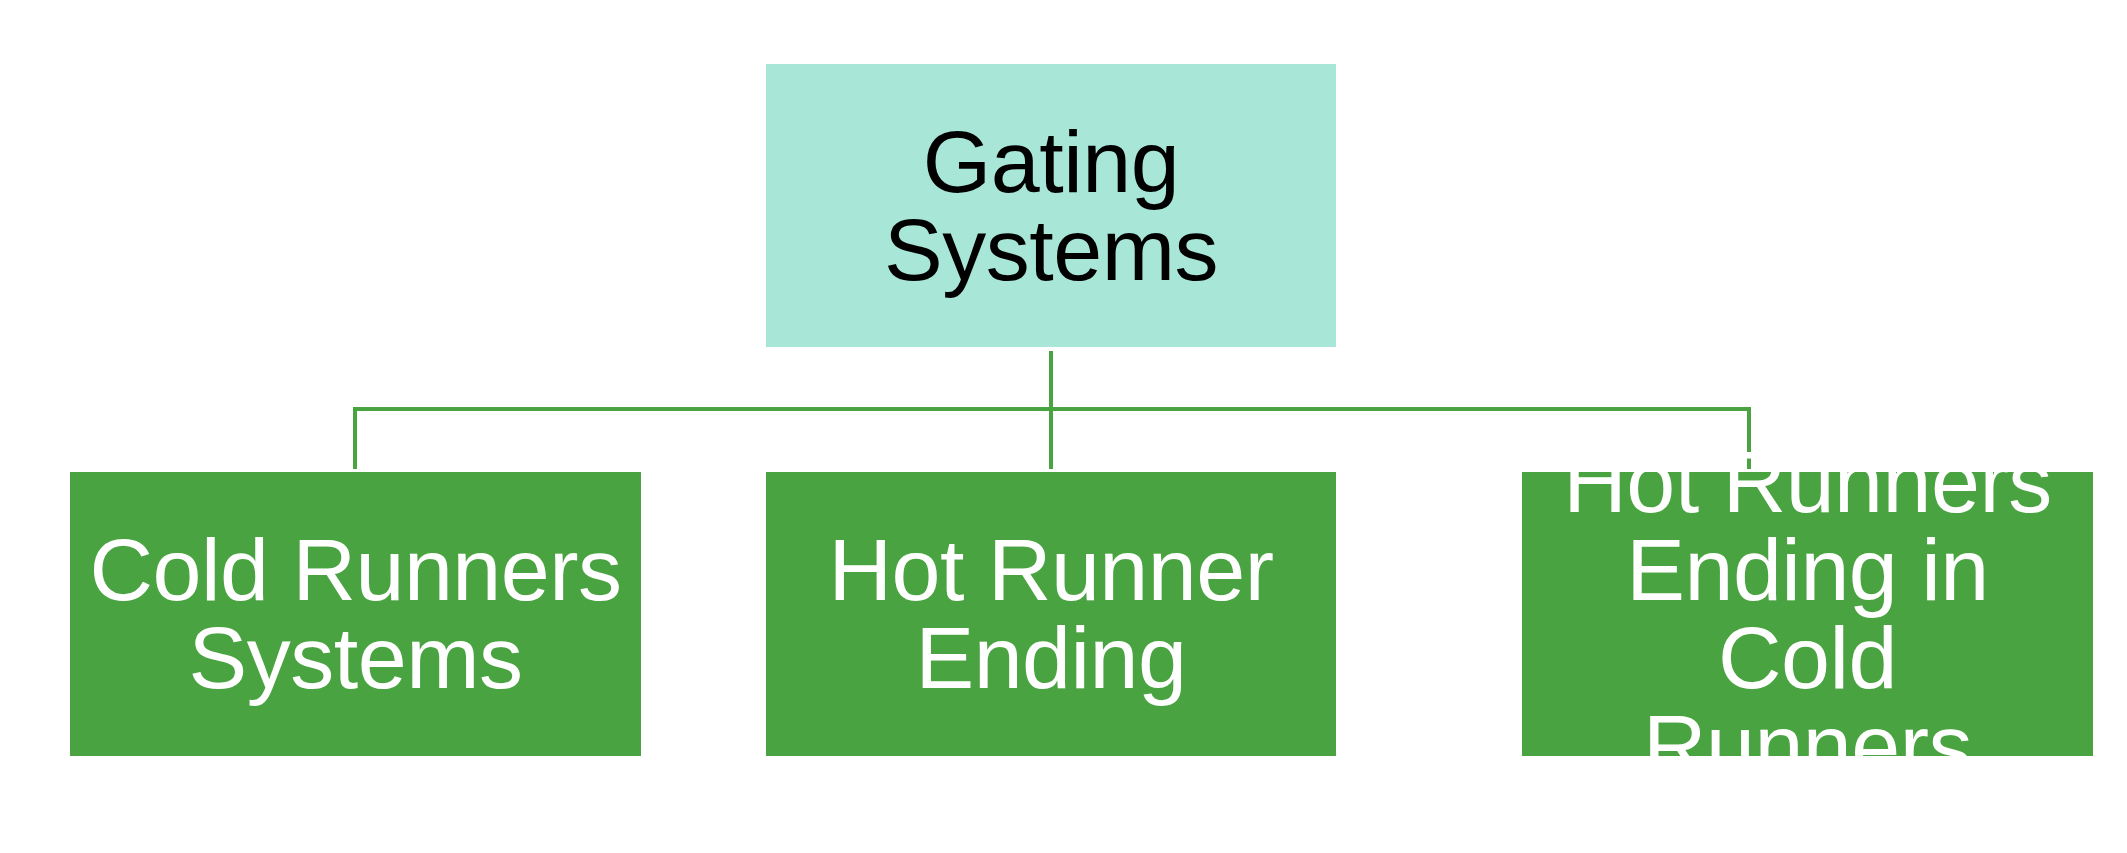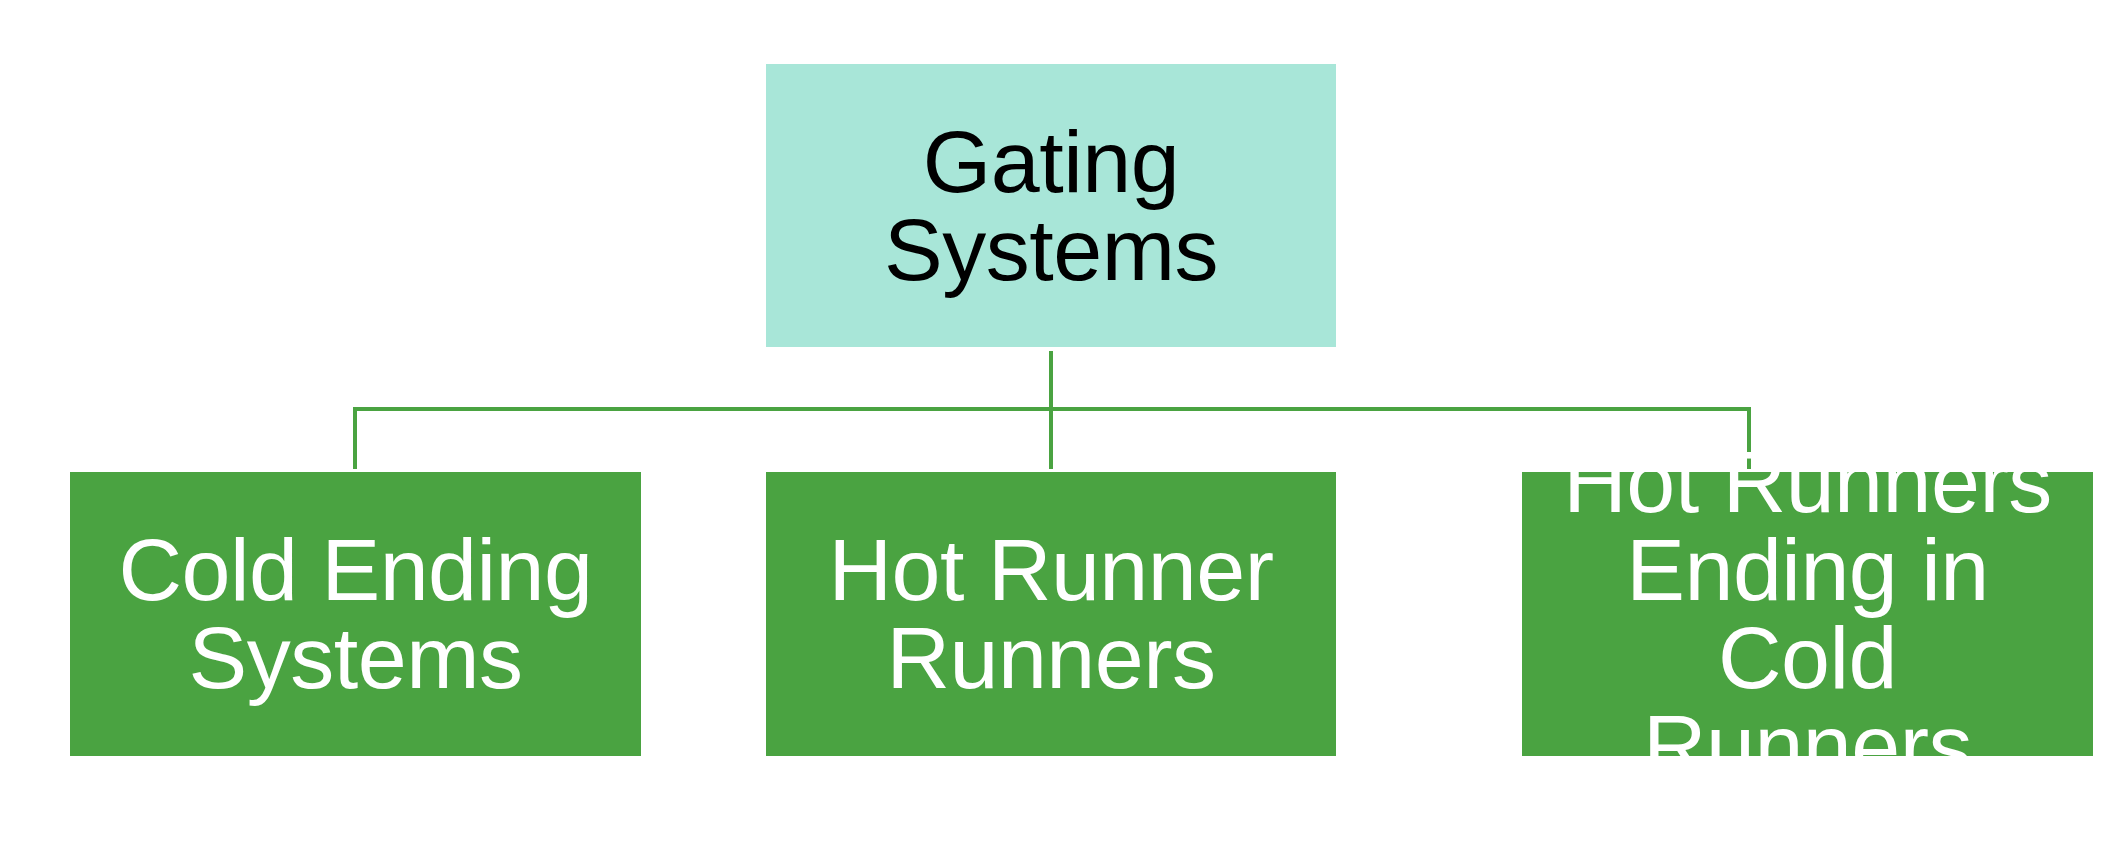--- a/index.html
+++ b/index.html
@@ -63,27 +63,27 @@
   <div class="connector conn-drop-0" style="background: rgb(74, 163, 65);"></div>
   <div class="connector conn-drop-1" style="background: rgb(74, 163, 65);"></div>
   <div class="connector conn-drop-2" style="background: rgb(74, 163, 65);"></div>
 
   <div class="node root" style="background: rgb(168, 230, 216); color: rgb(0, 0, 0);">
     <span class="node-label">Gating
 Systems</span>
   </div>
 
   <div class="node child child-0" style="background: rgb(74, 163, 65); color: rgb(255, 255, 255);">
-    <span class="node-label">Cold Ending
+    <span class="node-label">Cold Runners
 Systems</span>
   </div>
 
   <div class="node child child-1" style="background: rgb(74, 163, 65); color: rgb(255, 255, 255);">
     <span class="node-label">Hot Runner
-Runners</span>
+Ending</span>
   </div>
 
   <div class="node child child-2" style="background: rgb(74, 163, 65); color: rgb(255, 255, 255);">
     <span class="node-label">Hot Runners
 Ending in Cold
 Runners</span>
   </div>
 
 </div>
 

